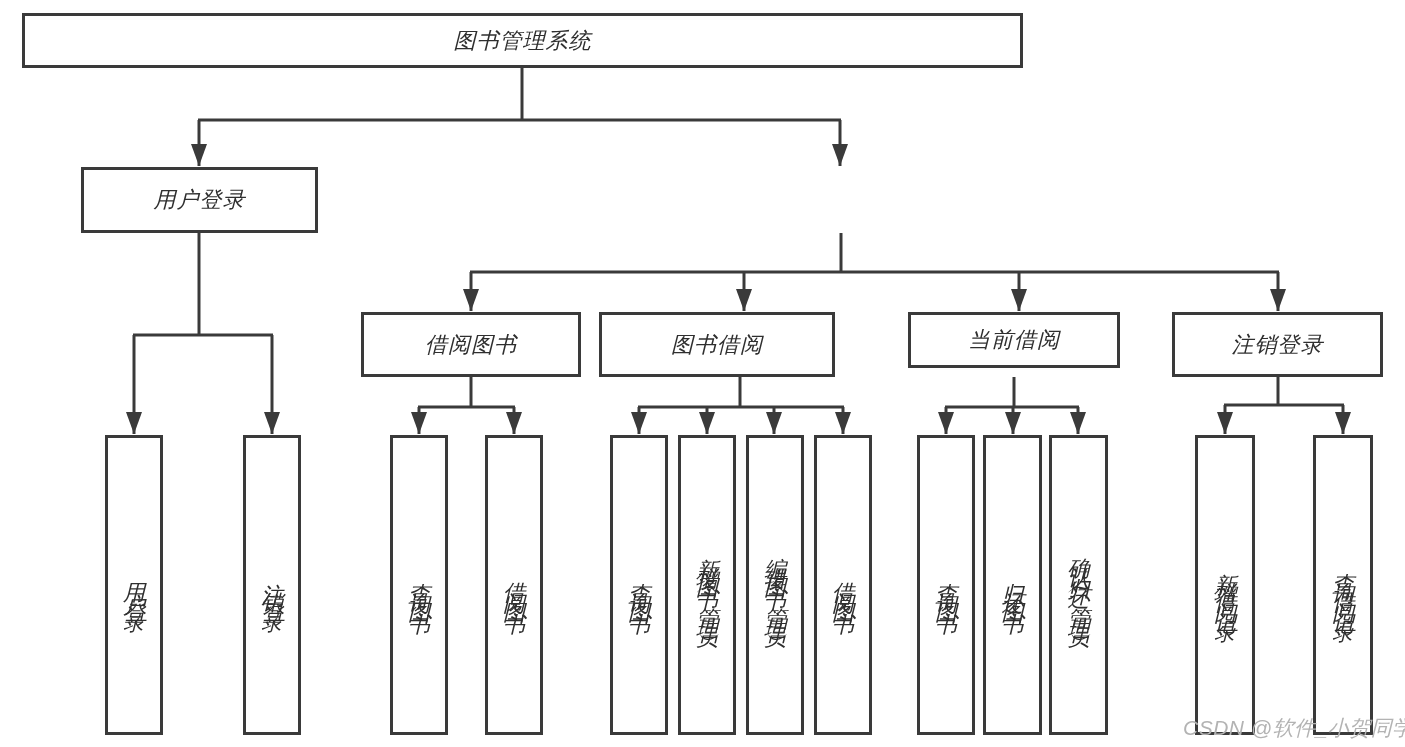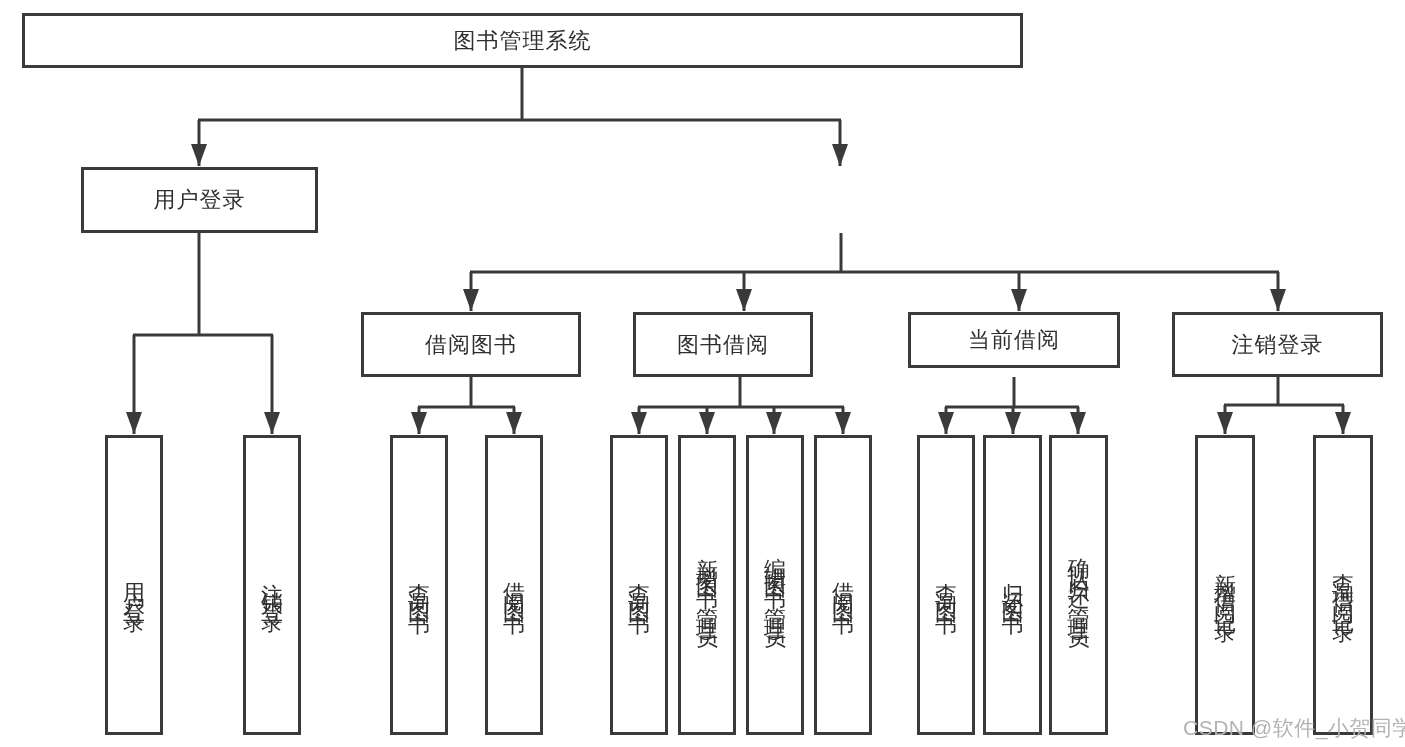--- a/index.html
+++ b/index.html
@@ -7,20 +7,21 @@
     padding: 0;
     background: #ffffff;
     font-family: "Liberation Sans", "DejaVu Sans", sans-serif;
   }
   .stage {
     position: relative;
     width: 1405px;
     height: 747px;
     background: #ffffff;
     overflow: hidden;
+    font-style: italic;
   }
   .wires {
     position: absolute;
     left: 0;
     top: 0;
     z-index: 1;
   }
   .box {
     position: absolute;
     box-sizing: border-box;
@@ -113,21 +114,21 @@
     <span class="hlabel">图书管理系统</span>
   </div>
 
   <div class="box" style="left:81px;top:167px;width:237px;height:66px">
     <span class="hlabel">用户登录</span>
   </div>
 
   <div class="box" style="left:361px;top:312px;width:220px;height:65px">
     <span class="hlabel">借阅图书</span>
   </div>
-  <div class="box" style="left:633px;top:312px;width:180px;height:65px">
+  <div class="box" style="left:599px;top:312px;width:236px;height:65px">
     <span class="hlabel">图书借阅</span>
   </div>
   <div class="box" style="left:908px;top:312px;width:212px;height:56px">
     <span class="hlabel">当前借阅</span>
   </div>
   <div class="box" style="left:1172px;top:312px;width:211px;height:65px">
     <span class="hlabel">注销登录</span>
   </div>
 
   <div class="box leaf" style="left:105px;top:435px;width:58px;height:300px">

